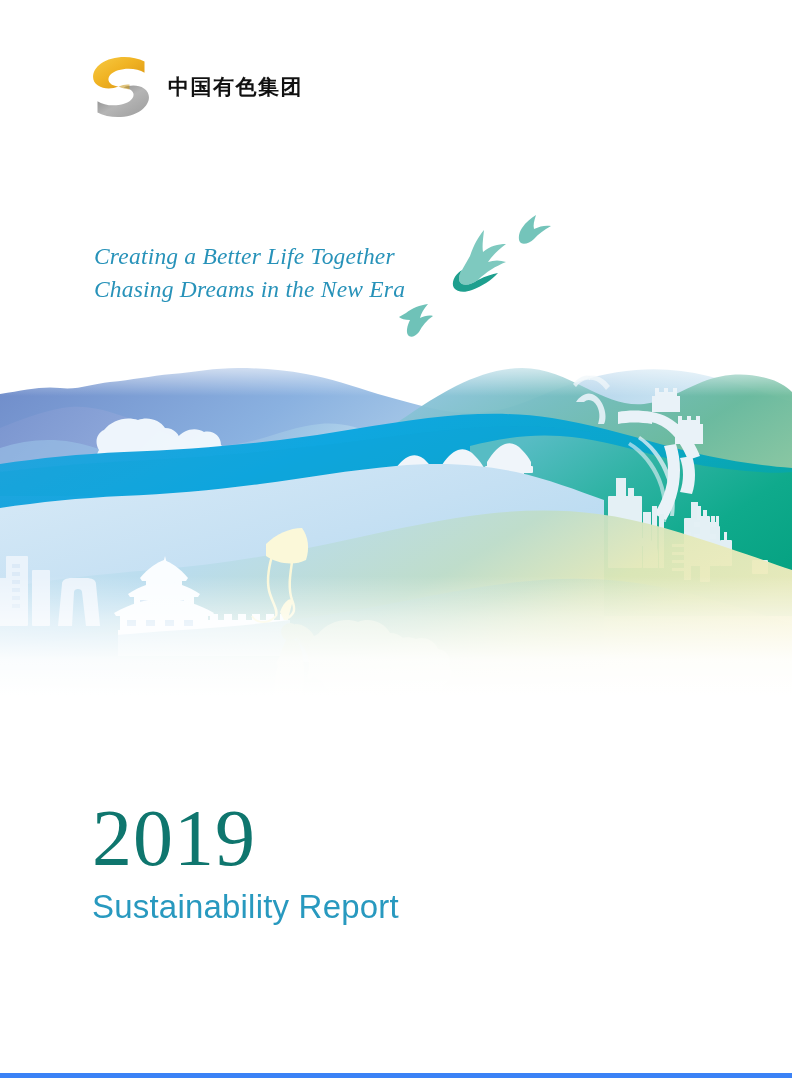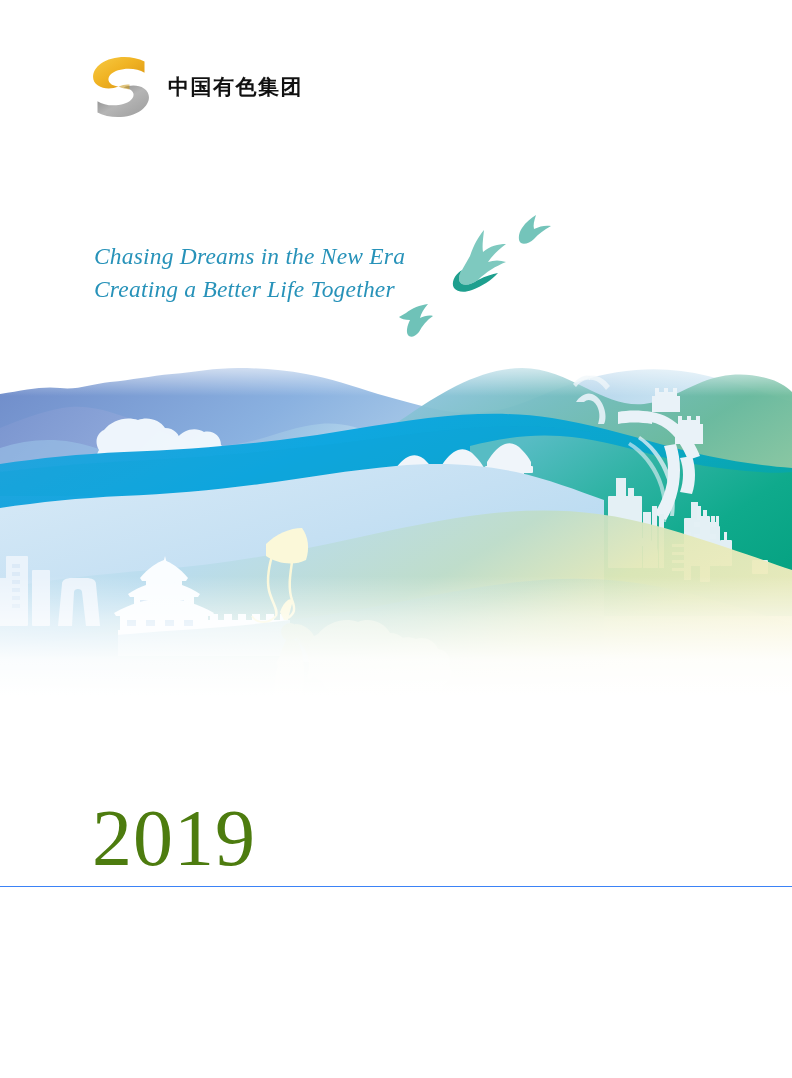--- a/index.html
+++ b/index.html
@@ -7,24 +7,24 @@
     margin: 0;
     padding: 0;
     background: #ffffff;
   }
   body {
     font-family: "Liberation Sans", sans-serif;
   }
   .page {
     position: relative;
     width: 792px;
-    height: 887px;
+    height: 1078px;
     background: #ffffff;
     overflow: hidden;
-    border-bottom: 1px solid #3b82f6;
+    border-bottom: 5px solid #3b82f6;
     box-sizing: border-box;
   }
 
   
   .logo-block {
     position: absolute;
     left: 88px;
     top: 56px;
     display: flex;
     align-items: center;
@@ -86,21 +86,21 @@
   
   .title-block {
     position: absolute;
     left: 92px;
     top: 800px;
   }
   .year {
     font-family: "Liberation Serif", "DejaVu Serif", serif;
     font-size: 80px;
     font-weight: 400;
-    color: #4d7c0f;
+    color: #0f766e;
     line-height: 0.95;
     letter-spacing: 1px;
   }
   .subtitle {
     font-family: "Liberation Sans", sans-serif;
     font-size: 33px;
     font-weight: 400;
     color: #2899bf;
     letter-spacing: 0.2px;
     margin-top: 12px;
@@ -136,22 +136,22 @@
 
       <path d="M30.5 30.6 C34.5 28.8 38 28.2 41.5 28.6 L41.5 33.4
                C38 33.2 34.6 32.4 30.5 30.6 Z" fill="#C79412" opacity="0.55"></path>
     </svg>
     <div class="logo-text">
       <span class="logo-cn">中国有色集团</span>
     </div>
   </div>
 
   <div class="tagline">
+    <div>Creating a Better Life Together</div>
     <div>Chasing Dreams in the New Era</div>
-    <div>Creating a Better Life Together</div>
   </div>
 
   <div class="illustration">
     <svg width="792" height="500" viewBox="0 0 792 500">
       <defs>
 
         <linearGradient id="gFar" x1="0" y1="0" x2="1" y2="0.3">
           <stop offset="0%" stop-color="#7b95cf"></stop>
           <stop offset="35%" stop-color="#8fa8da"></stop>
           <stop offset="70%" stop-color="#9fc6e6"></stop>
@@ -577,15 +577,16 @@
                  C712 402 754 416 792 428 L792 500 L0 500 Z"></path>
 
         <rect x="0" y="380" width="792" height="120" fill="url(#fadeWhite)"></rect>
         <rect x="0" y="160" width="792" height="40" fill="url(#topFade)"></rect>
       </g>
     </svg>
   </div>
 
   <div class="title-block">
     <div class="year">2019</div>
+    <div class="subtitle">Sustainability Report</div>
   </div>
 
 </div>
 
 </body></html>

